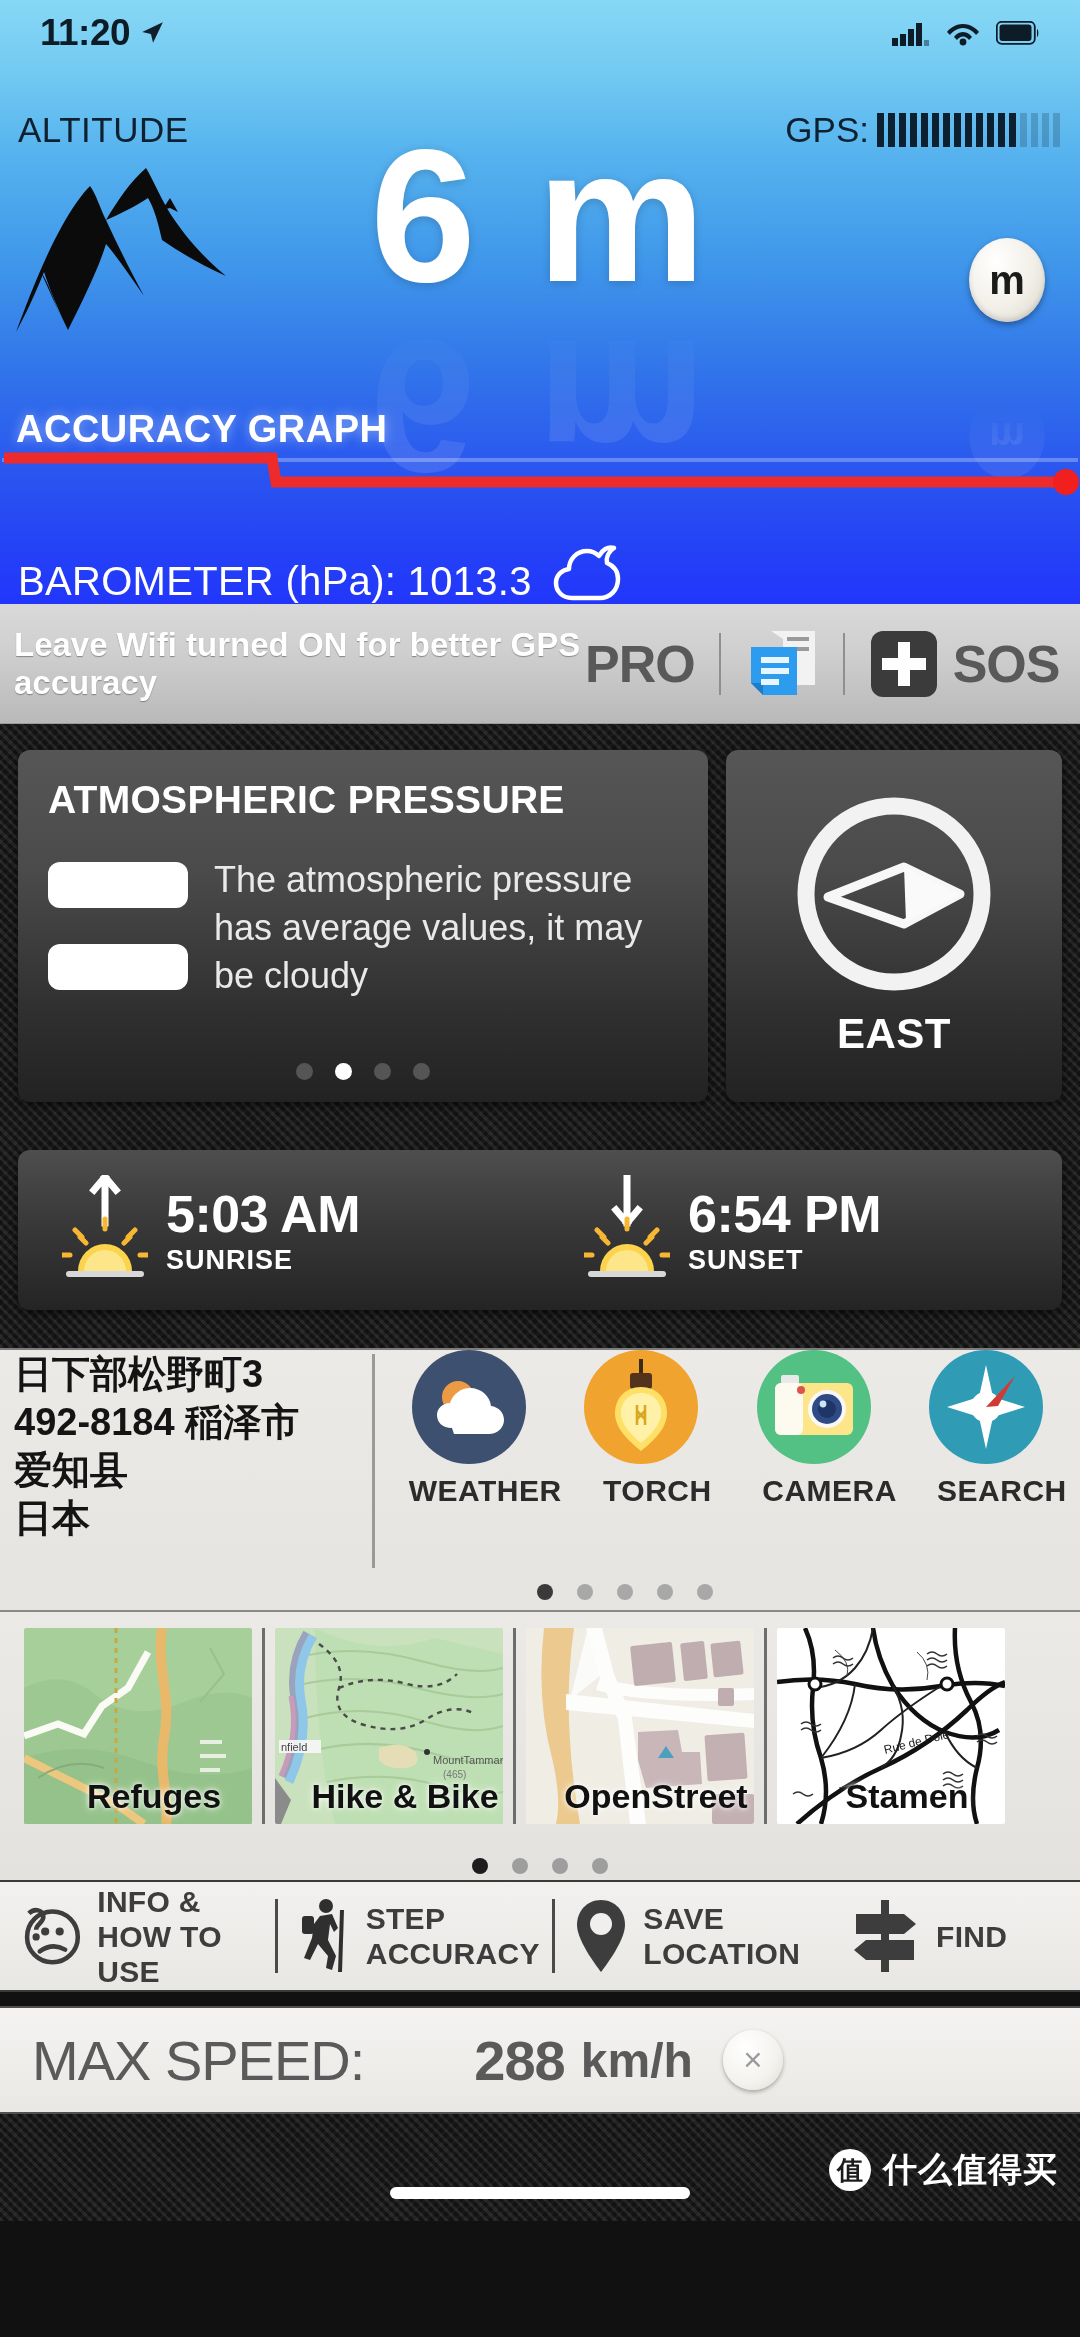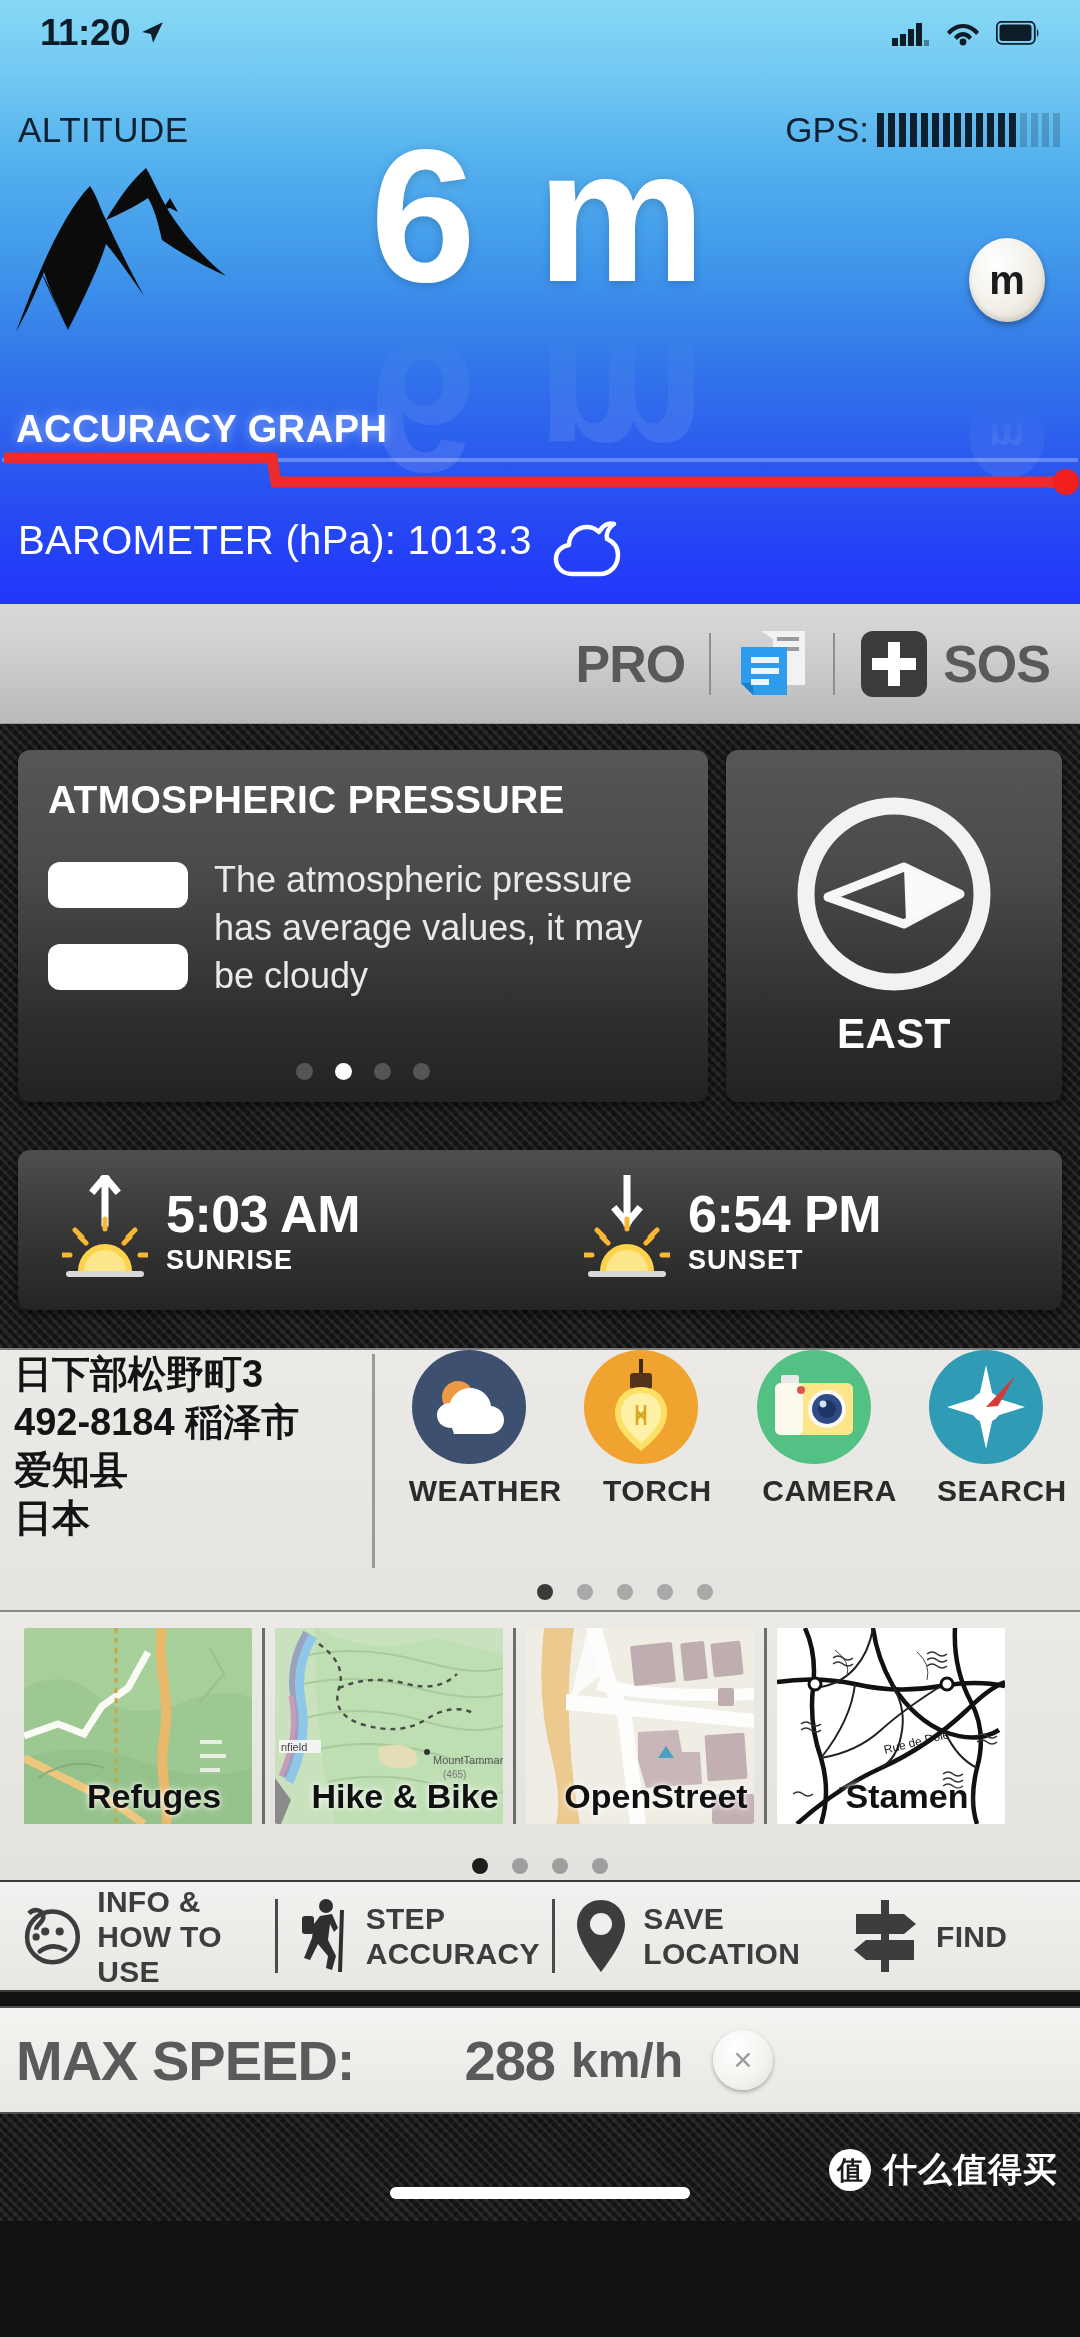--- a/index.html
+++ b/index.html
@@ -81,21 +81,21 @@
   }
   .accuracy-label {
     position:absolute; left:16px; top:408px;
     font-size:38px; font-weight:700; color:#fff; letter-spacing:0.5px;
     text-shadow:0 0 12px rgba(255,255,255,.45);
   }
   .accuracy-graph { position:absolute; left:0; top:440px; width:1080px; height:70px; }
 
   .barometer {
     position:absolute; left:0; bottom:0; width:1080px; height:86px;
-    display:flex; align-items:flex-start; gap:18px; padding-left:18px;
+    display:flex; align-items:flex-end; gap:18px; padding-left:18px;
   }
   .barometer-text { font-size:40px; color:#fff; font-weight:400; letter-spacing:0.3px; }
 
   
   .tipbar {
     position:relative; width:1080px; height:120px;
     background:linear-gradient(180deg,#d9d9d9 0%,#cfcfcf 40%,#b9b9b9 100%);
     display:flex; align-items:center;
     border-bottom:1px solid #9b9b9b;
   }
@@ -202,21 +202,21 @@
   .action-label { font-size:30px; line-height:35px; font-weight:700; color:#3d3d3d; letter-spacing:0.3px; }
   .action-sep { width:3px; height:74px; background:#4a4a4a; }
 
   
   .maxspeed {
     position:relative; width:1080px; height:108px; margin-top:14px;
     background:linear-gradient(180deg,#f4f3f1 0%,#e9e8e5 100%);
     display:flex; align-items:center;
     border-top:2px solid #505050; border-bottom:2px solid #505050;
   }
-  .ms-label { font-size:56px; font-weight:700; color:#5a5a5a; letter-spacing:-1px; padding-left:16px; }
+  .ms-label { font-size:56px; font-weight:400; color:#5a5a5a; letter-spacing:-1px; padding-left:32px; }
   .ms-value { font-size:56px; font-weight:700; color:#5a5a5a; letter-spacing:-1px; margin-left:110px; }
   .ms-unit { font-size:48px; font-weight:700; color:#5a5a5a; margin-left:16px; }
   .ms-reset {
     width:60px; height:60px; border-radius:50%; margin-left:30px;
     background:radial-gradient(ellipse at 38% 30%, #ffffff 0%, #f4f2ee 60%, #dedbd4 100%);
     box-shadow:0 2px 4px rgba(0,0,0,.3);
     display:flex; align-items:center; justify-content:center;
     font-size:33px; color:#9b9b9b; font-weight:400;
   }
 
@@ -320,20 +320,21 @@
 
     <div class="barometer">
       <span class="barometer-text">BAROMETER (hPa): 1013.3</span>
       <svg width="72" height="62" viewBox="0 0 72 62">
         <path d="M22 56 C12 56 6 49 6 41 C6 33 12 28 19 27 C19 17 27 9 37 9 C42 9 46 11 49 14 C52 8 58 4 64 6 C58 10 56 16 57 21 C64 24 68 30 68 37 C68 48 60 56 50 56 Z" fill="none" stroke="#ffffff" stroke-width="4.5" stroke-linejoin="round"></path>
       </svg>
     </div>
   </div>
 
   <div class="tipbar">
+    <div class="tip-text">Leave Wifi turned ON for better GPS accuracy</div>
     <div class="tip-actions">
       <span class="pro-label">PRO</span>
       <span class="vdiv"></span>
       <svg width="74" height="78" viewBox="0 0 74 78">
         <path d="M26 6 L70 6 L70 60 L38 60 L38 14 Z" fill="#f2f2f2"></path>
         <path d="M42 12 L64 12 L64 16 L42 16 Z" fill="#9a9a9a"></path>
         <path d="M42 22 L64 22 L64 26 L42 26 Z" fill="#9a9a9a"></path>
         <path d="M6 22 L52 22 L52 70 L18 70 L6 58 Z" fill="#2d9cee"></path>
         <path d="M6 58 L18 58 L18 70 Z" fill="#1c7ec7"></path>
         <rect x="16" y="32" width="28" height="6" fill="#e9f6ff"></rect>

